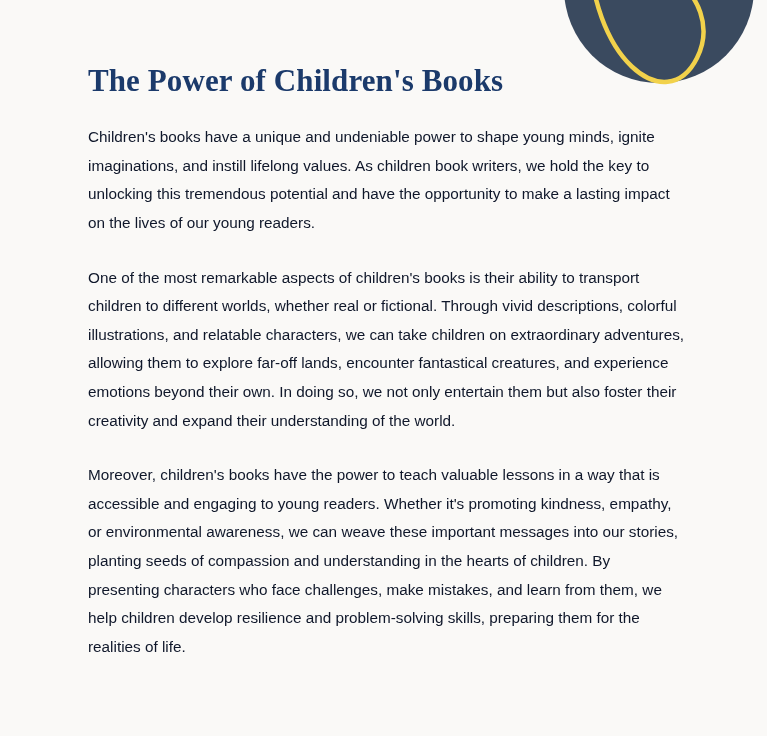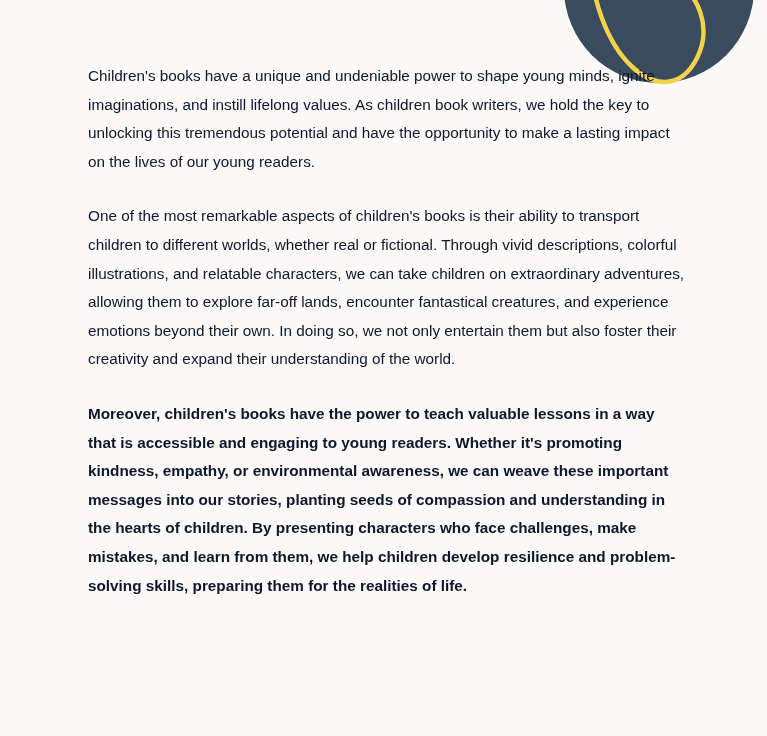--- a/index.html
+++ b/index.html
@@ -51,35 +51,35 @@
   p.para {
     font-family: "Liberation Sans", sans-serif;
     font-size: 15.3px;
     line-height: 28.6px;
     color: #0f172a;
     margin: 0 0 26px 0;
     width: 597px;
   }
   p.para:last-child {
     margin-bottom: 0;
-    font-weight: bold;
   }
 </style>
 </head>
 <body>
 
 <div class="page">
 
   <div class="deco">
     <svg width="220" height="130" viewBox="0 0 220 130" xmlns="http://www.w3.org/2000/svg">
       <path d="M 10 -80 A 95 95 0 1 0 170 -10 A 95 95 0 0 0 10 -80 Z" fill="none"></path>
       <circle cx="112" cy="-12" r="95" fill="#3a4a5f"></circle>
       <path d="M 42 -60 C 42 60, 120 118, 150 58 C 166 26, 150 -6, 128 -20" fill="none" stroke="#f2d24b" stroke-width="4.5" stroke-linecap="round"></path>
     </svg>
   </div>
 
   <div class="content">
+    <h1 class="title">The Power of Children's Books</h1>
     <p class="para">Children's books have a unique and undeniable power to shape young minds, ignite imaginations, and instill lifelong values. As children book writers, we hold the key to unlocking this tremendous potential and have the opportunity to make a lasting impact on the lives of our young readers.</p>
     <p class="para">One of the most remarkable aspects of children's books is their ability to transport children to different worlds, whether real or fictional. Through vivid descriptions, colorful illustrations, and relatable characters, we can take children on extraordinary adventures, allowing them to explore far-off lands, encounter fantastical creatures, and experience emotions beyond their own. In doing so, we not only entertain them but also foster their creativity and expand their understanding of the world.</p>
     <p class="para">Moreover, children's books have the power to teach valuable lessons in a way that is accessible and engaging to young readers. Whether it's promoting kindness, empathy, or environmental awareness, we can weave these important messages into our stories, planting seeds of compassion and understanding in the hearts of children. By presenting characters who face challenges, make mistakes, and learn from them, we help children develop resilience and problem-solving skills, preparing them for the realities of life.</p>
   </div>
 
 </div>
 
 </body></html>

